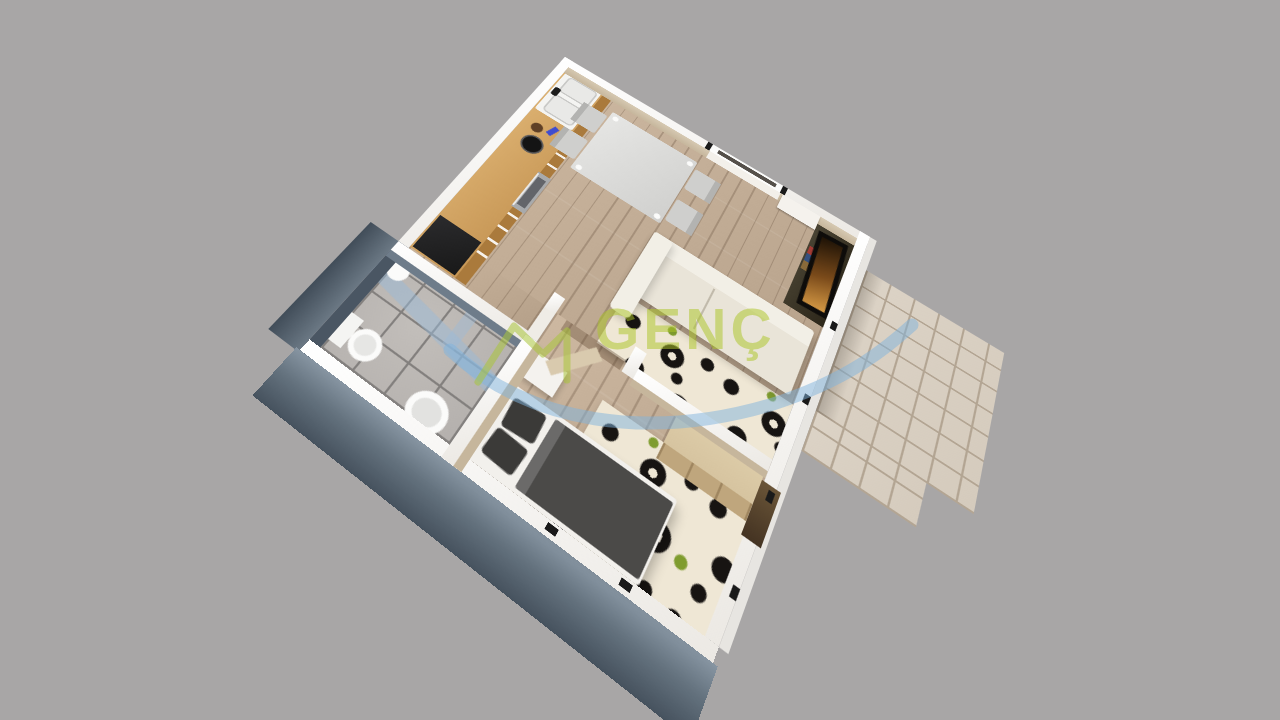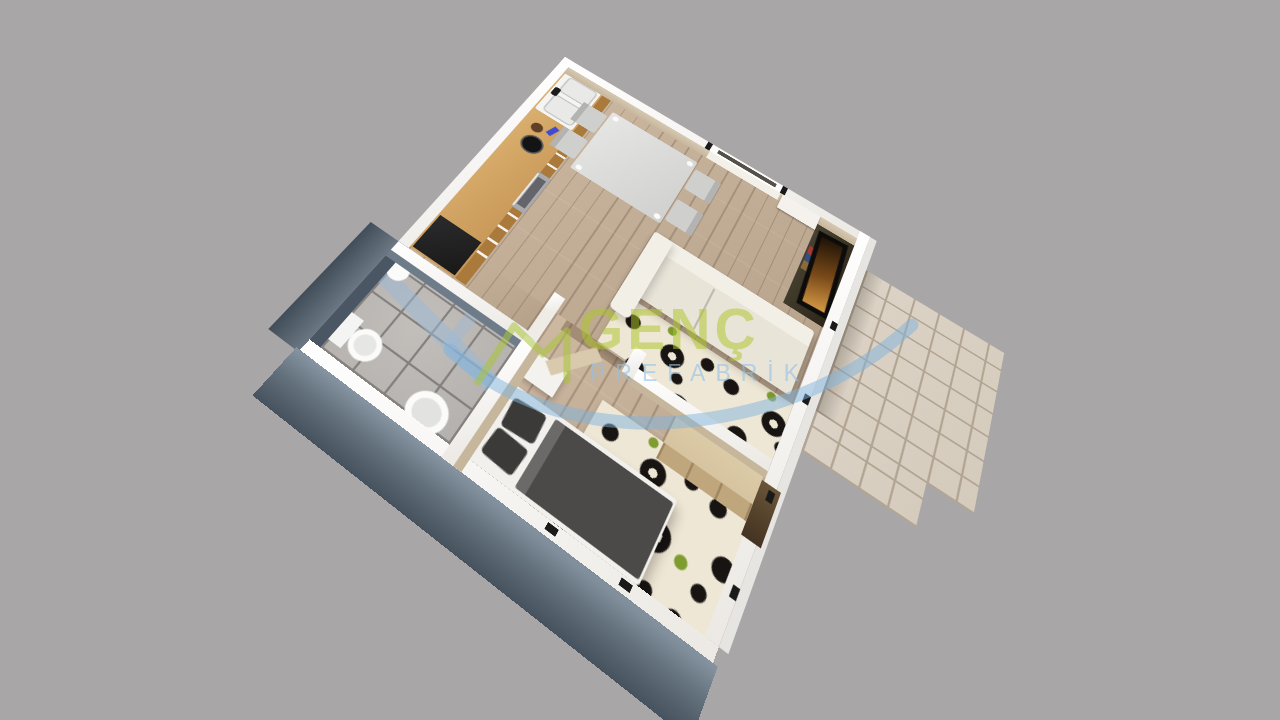--- a/index.html
+++ b/index.html
@@ -139,21 +139,21 @@
   .sill1{left:205px;top:12px;width:90px;height:12px;background:#f3f0ea;}
   .shelf{left:298px;top:12px;width:46px;height:22px;background:#f5f2ed;box-shadow:0 2px 2px rgba(0,0,0,.25);}
   .tick{background:#1a1a1a;}
   .tk1{left:394px;top:130px;width:6px;height:10px;} .tk2{left:394px;top:222px;width:6px;height:10px;}
   .tk3{left:394px;top:326px;width:6px;height:10px;} .tk4{left:394px;top:412px;width:6px;height:10px;}
   .tk5{left:198px;top:0;width:6px;height:12px;}    .tk6{left:294px;top:0;width:6px;height:12px;}
   .tk7{left:248px;top:460px;width:10px;height:6px;}.tk8{left:316px;top:460px;width:10px;height:6px;}
   
   .watermark{position:absolute;left:440px;top:288px;width:500px;height:150px;pointer-events:none;}
   .wm-svg{position:absolute;left:0;top:0;}
-  .wm-brand{position:absolute;left:139px;top:8px;font-size:57px;font-weight:bold;letter-spacing:4px;
+  .wm-brand{position:absolute;left:155px;top:8px;font-size:57px;font-weight:bold;letter-spacing:4px;
      color:rgba(172,198,40,.52);}
   .wm-sub{position:absolute;left:150px;top:72px;font-size:23px;font-weight:400;letter-spacing:10px;
      color:rgba(146,194,230,.62);}
 </style>
 </head>
 <body>
 
 <div class="stage">
   <div class="plan">
 
@@ -239,15 +239,14 @@
     <div class="tick tk7"></div>
     <div class="tick tk8"></div>
   </div>
 
   <div class="watermark">
     <svg class="wm-svg" width="500" height="150" viewBox="0 0 500 150">
       <path d="M10,62 C90,137 210,152 330,117 C410,92 450,57 472,37" fill="none" stroke="rgba(127,179,221,0.5)" stroke-width="13" stroke-linecap="round"></path>
       <polyline points="38,94 74,38 103,66 127,43 127,92" fill="none" stroke="rgba(169,196,58,0.55)" stroke-width="7" stroke-linejoin="round" stroke-linecap="round"></polyline>
     </svg>
     <div class="wm-brand">GENÇ</div>
-    <div class="wm-sub">PREFABRİK</div>
   </div>
 </div>
 
 </body></html>

